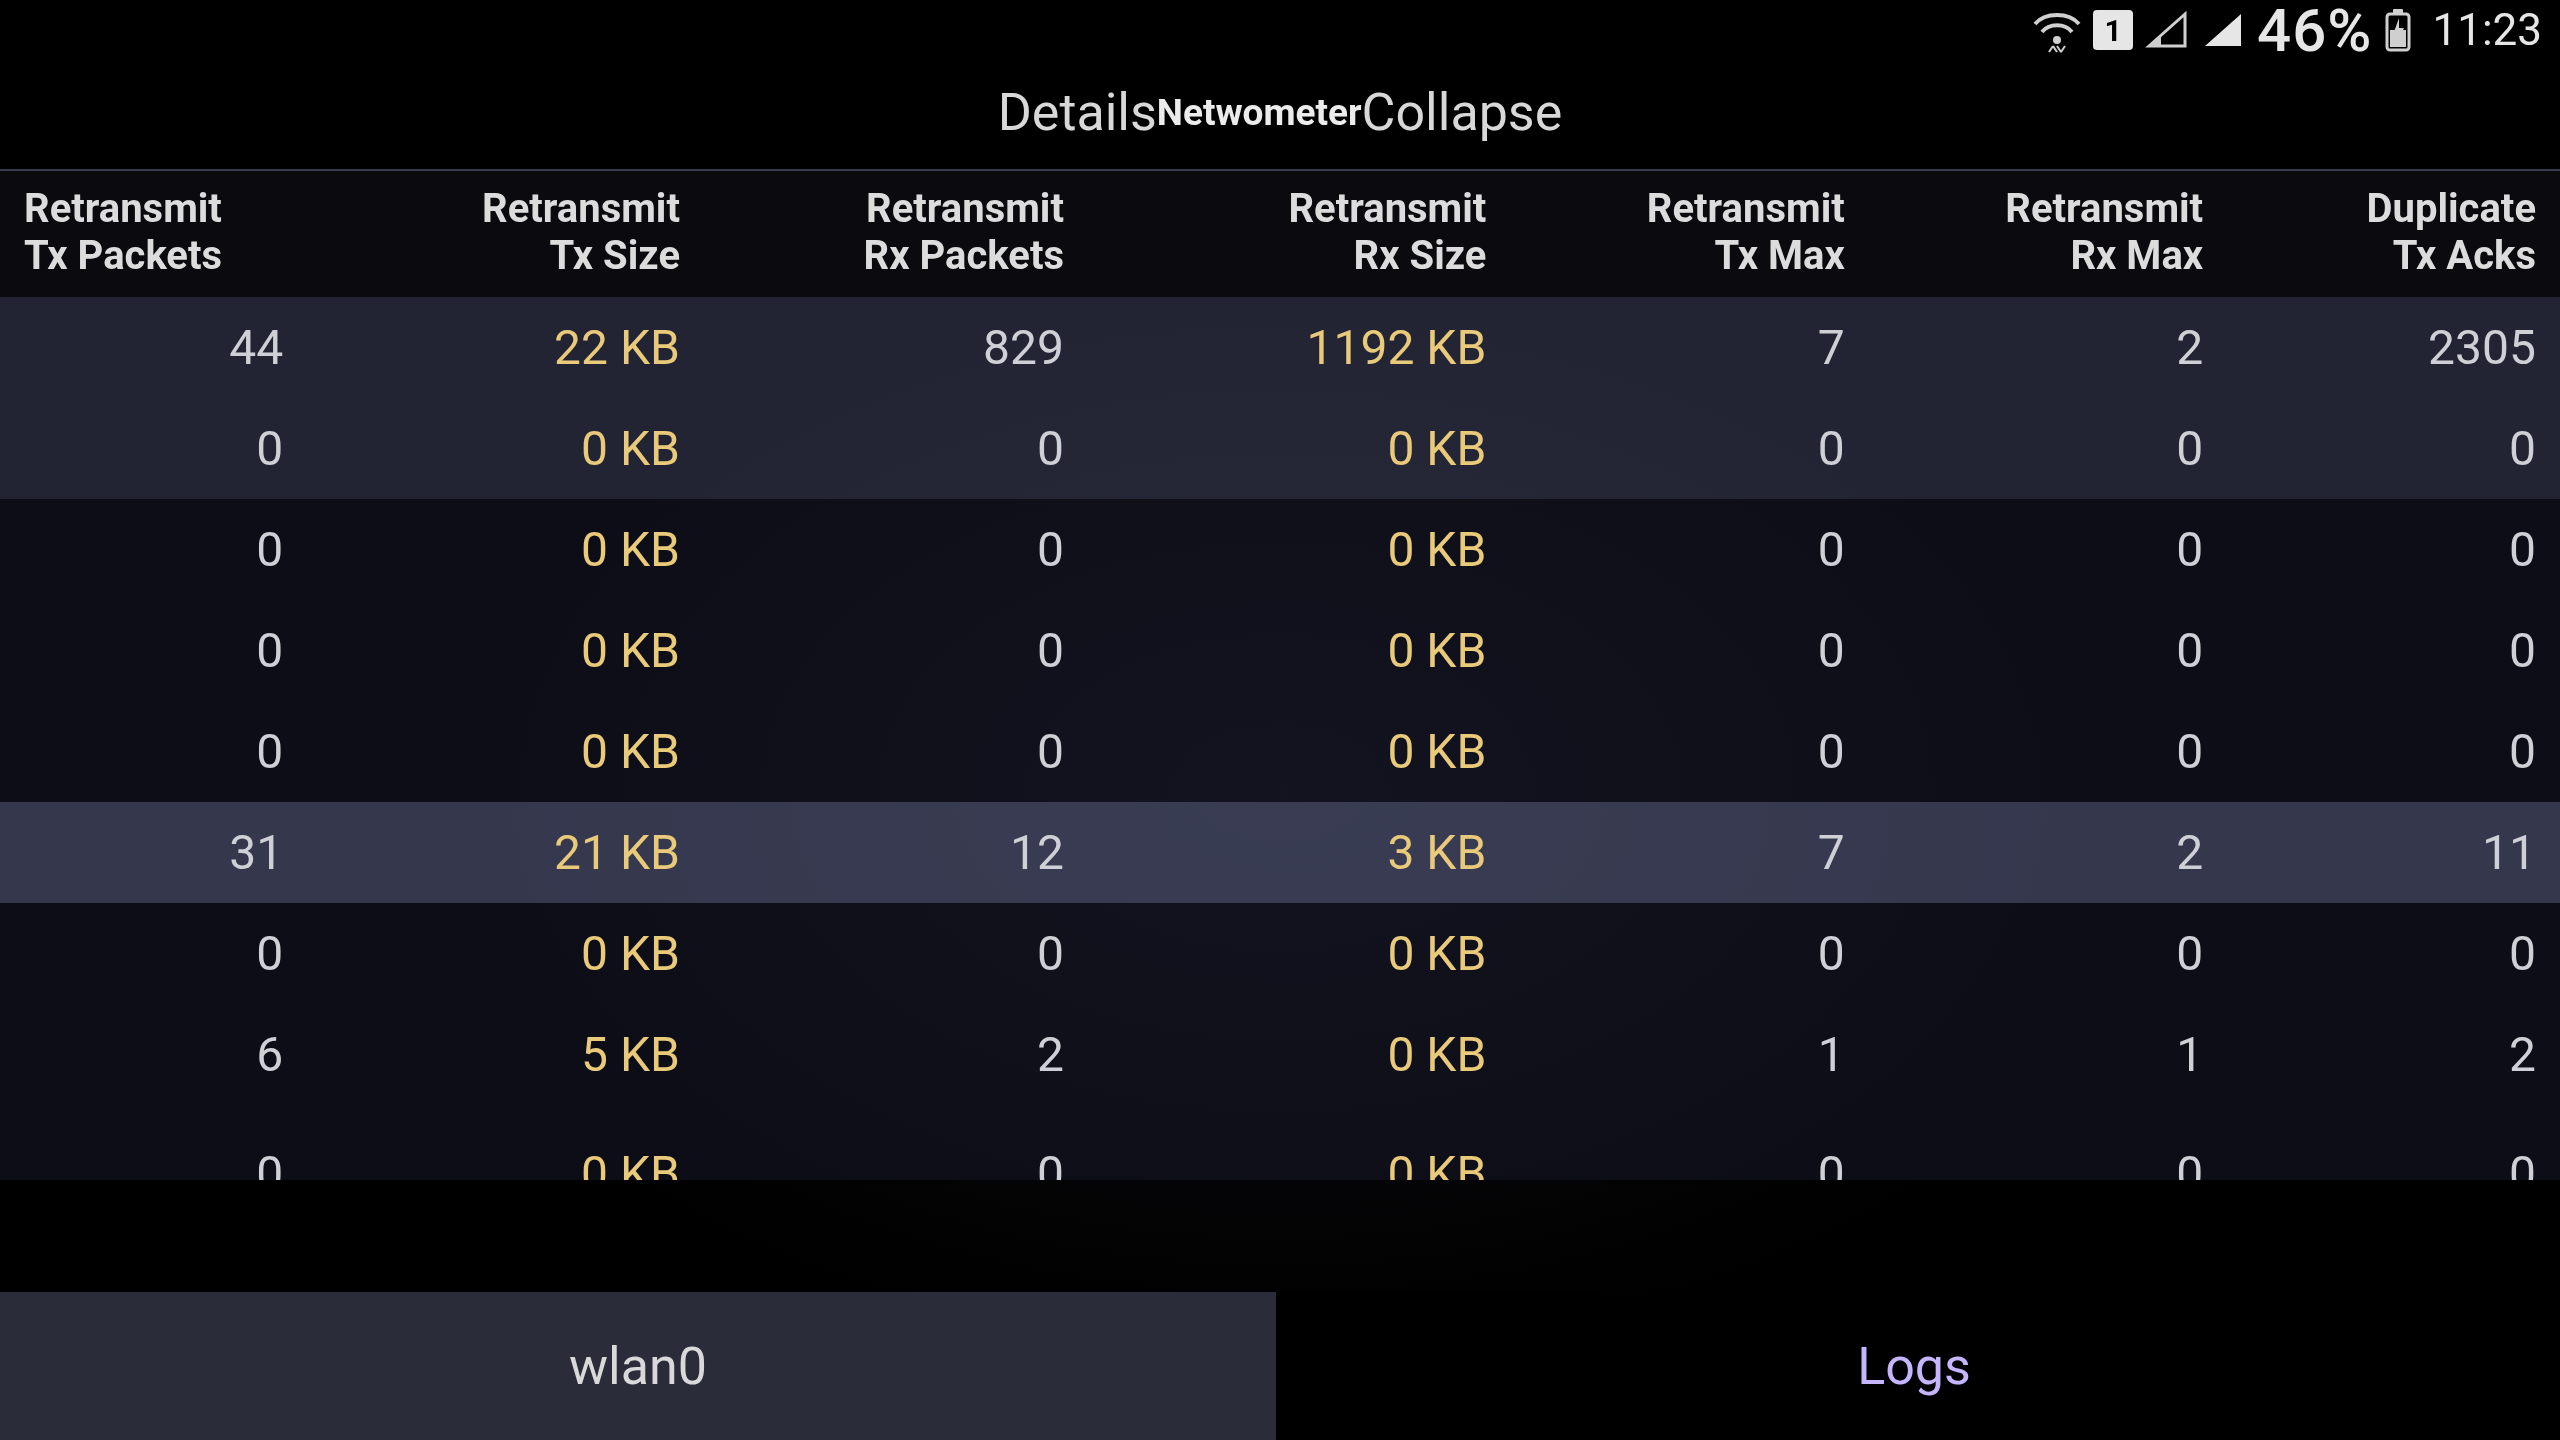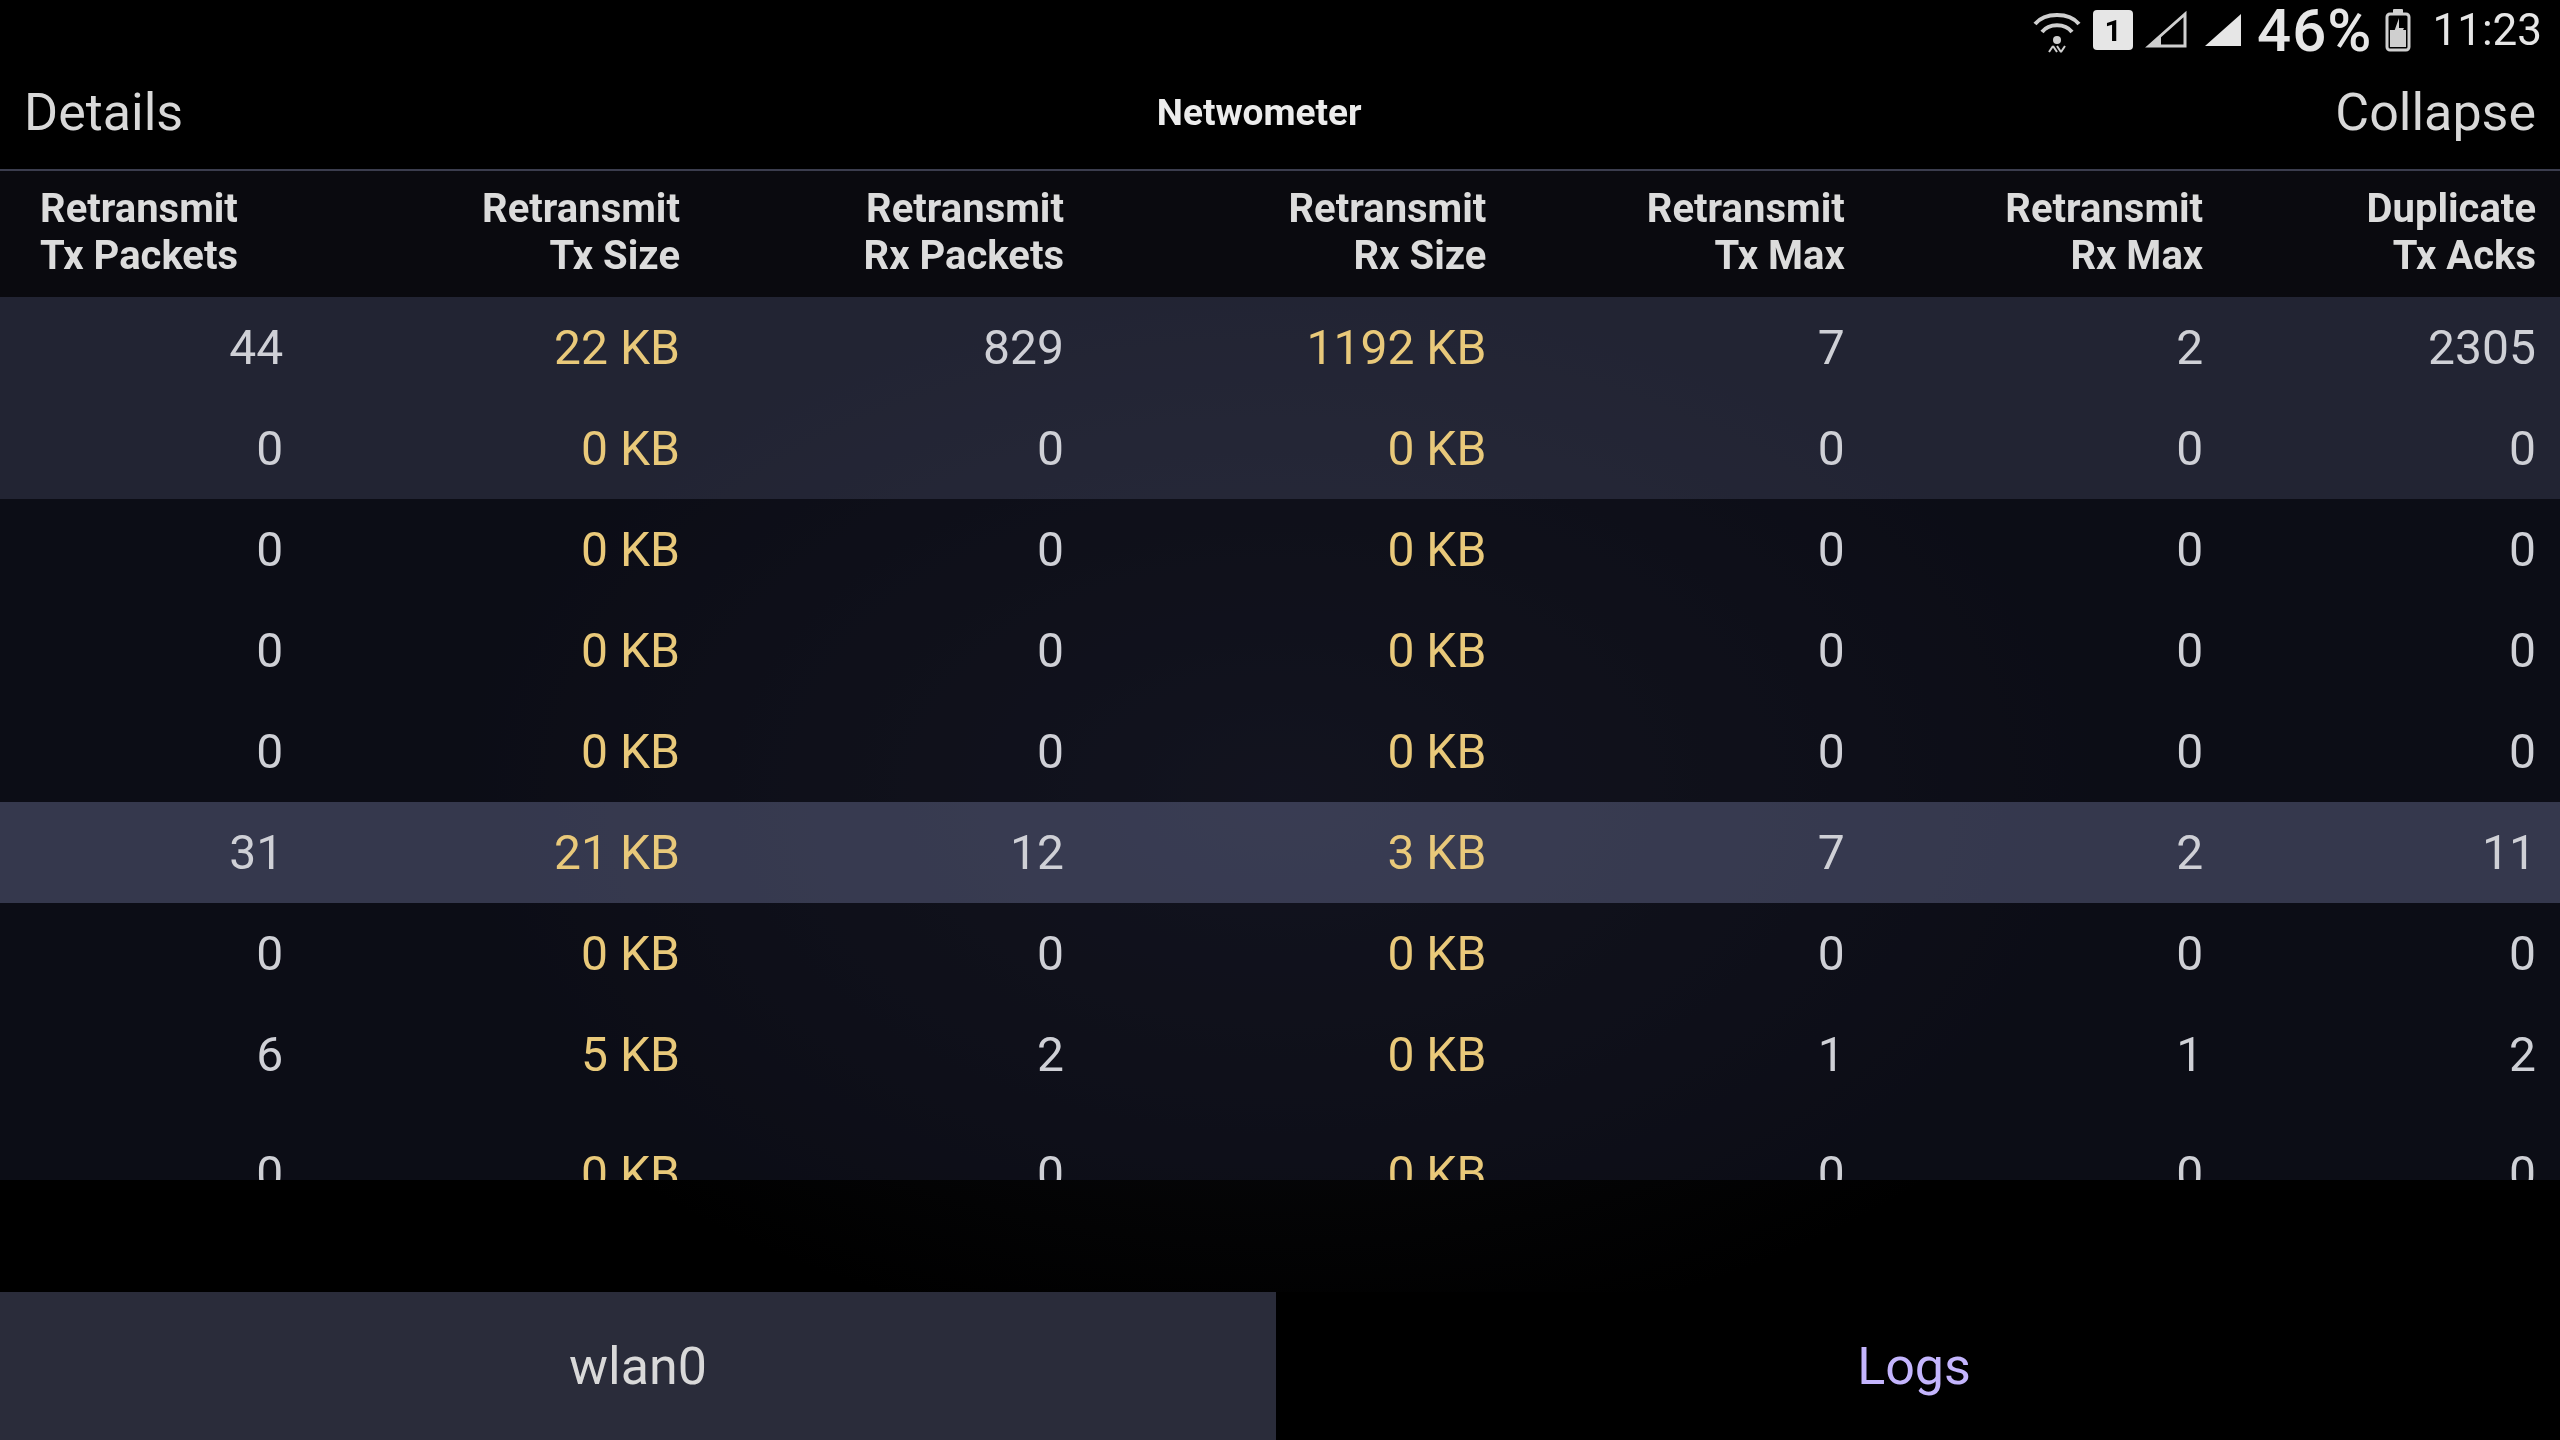--- a/index.html
+++ b/index.html
@@ -40,21 +40,21 @@
       background: #e6e6e6;
       border-radius: 4px;
       display: inline-flex; align-items: center; justify-content: center;
       color: #000; font-size: 30px; font-weight: 700;
     }
 
     
     .header {
       display: flex;
       align-items: center;
-      justify-content: space-between;
+      justify-content: center;
       padding: 22px 24px 26px 24px;
     }
     .header .left, .header .right {
       font-size: 52px;
       font-weight: 400;
       color: #d8d8d8;
     }
     .header .center {
       font-size: 37px;
       font-weight: 700;
@@ -76,21 +76,21 @@
     table {
       width: 100%;
       border-collapse: collapse;
       table-layout: fixed;
     }
     thead th {
       text-align: right;
       font-size: 40px;
       font-weight: 700;
       color: #dcdcdc;
-      padding: 14px 24px 18px 40px;
+      padding: 14px 24px 18px 24px;
       vertical-align: top;
       line-height: 1.18;
       background: linear-gradient(#0a0a0f, #0a0a0f);
       margin-left: 9px;
     }
     thead th:first-child { text-align: left; }
     tbody td {
       text-align: right;
       font-size: 48px;
       font-weight: 400;

